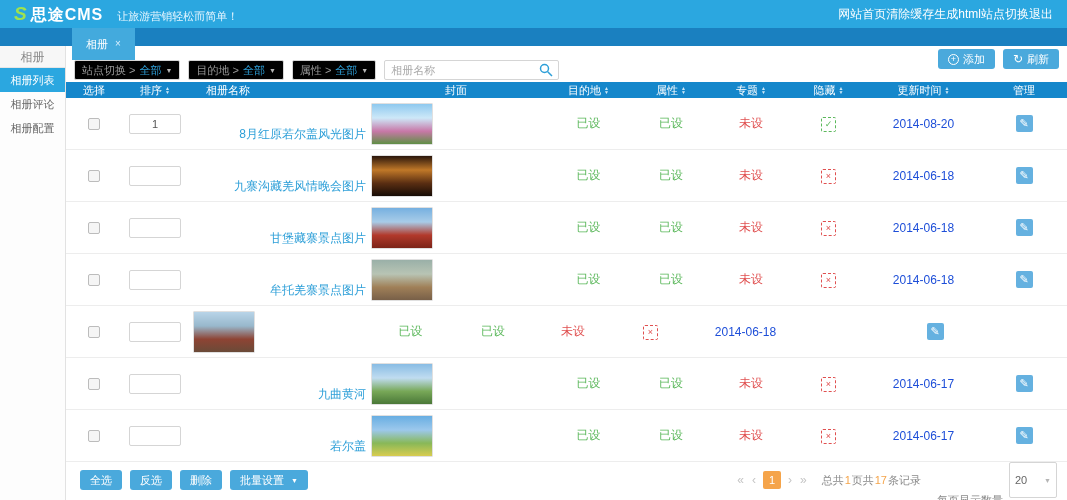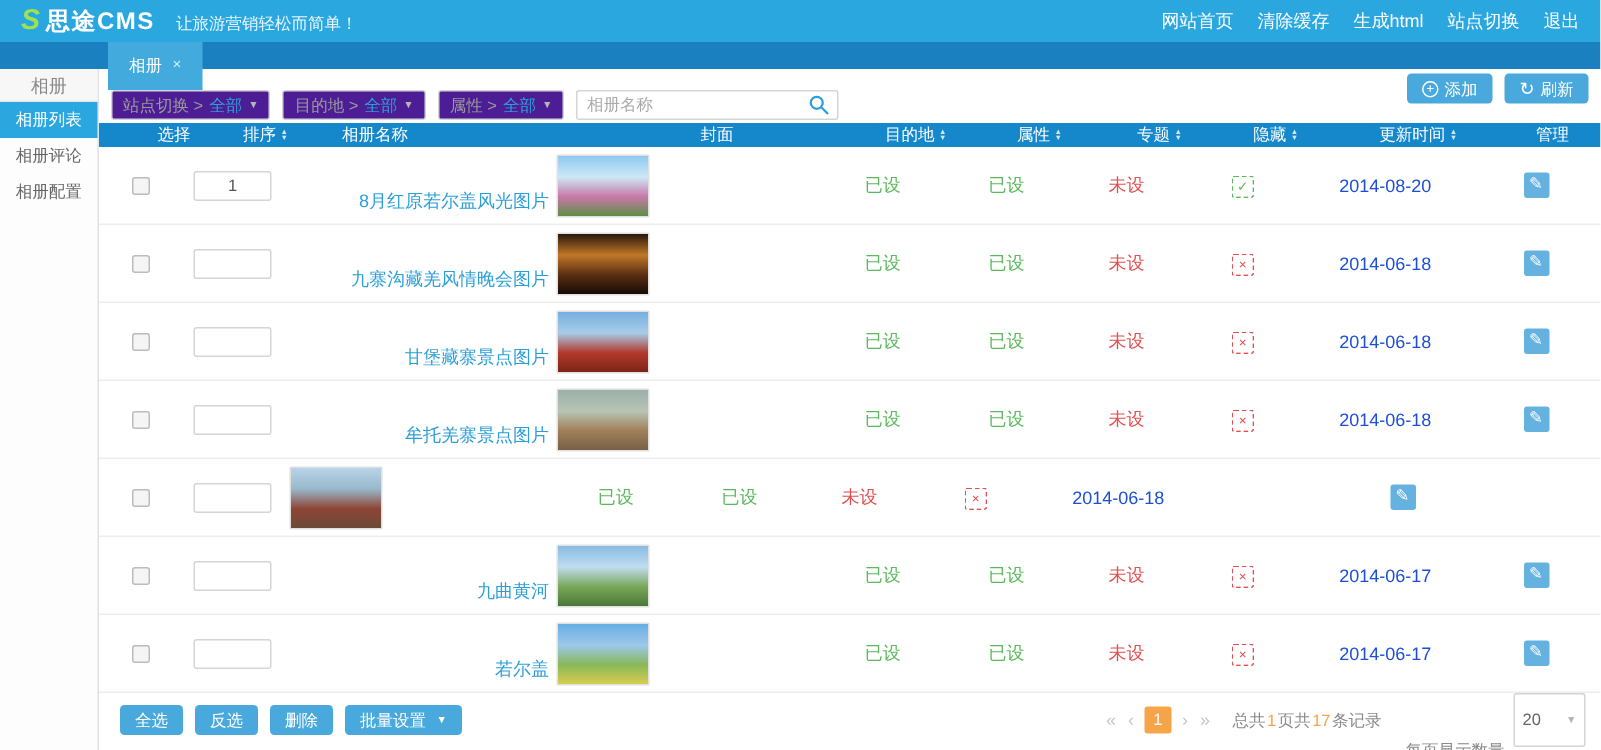--- a/index.html
+++ b/index.html
@@ -6,21 +6,21 @@
   html,body { width:1067px; height:500px; overflow:hidden; background:#fff;
     font-family:"Liberation Sans","DejaVu Sans",sans-serif; font-size:12px; color:#555; }
 
   
   .topbar { height:28px; background:var(--accent-blue,#2ba7e0); display:flex;
     align-items:center; justify-content:space-between; padding:0 14px; }
   .logo { display:flex; align-items:baseline; gap:4px; }
   .logo-s { font-size:19px; font-weight:bold; font-style:italic; color:#9fe24f; line-height:26px; }
   .logo-text { font-size:16px; font-weight:bold; color:#fff; letter-spacing:1px; }
   .tagline { font-size:11px; color:#e8f7ff; margin-left:10px; }
-  .top-links { display:flex; gap:16px; }
+  .top-links { display:flex; }
   .top-link { color:#fff; font-size:12px; cursor:pointer; }
 
   
   .tabbar { height:18px; background:var(--tabbar-blue,#1a80c0); display:flex; align-items:stretch; }
   .tab { color:#eaf6ff; font-size:11px; line-height:18px; padding:16px 14px; cursor:pointer; }
   .tab.active { background:var(--active-tab-blue,#43aadd); color:#fff; display:flex; align-items:center; gap:7px; }
   .tab-close { font-size:10px; color:#d8efff; line-height:10px; cursor:pointer; }
 
   
   .layout { display:flex; height:454px; }
@@ -36,35 +36,35 @@
   .toolbar { position:relative; height:36px; flex:none; }
   .action-buttons { position:absolute; top:3px; right:8px; display:flex; gap:8px; }
   .btn { display:inline-flex; align-items:center; gap:4px; background:var(--btn-blue,#4aa9dc);
     color:#fff; border:none; height:20px; padding:0 10px; border-radius:3px; font-size:11px; cursor:pointer;
     font-family:inherit; }
   .btn .circle-plus { display:inline-block; width:11px; height:11px; border:1px solid #fff;
     border-radius:50%; line-height:9px; text-align:center; font-size:9px; }
   .btn .refresh-glyph { font-size:12px; line-height:12px; }
   .filters { position:absolute; top:14px; left:8px; display:flex; gap:8px; align-items:center; }
   .filter-select { display:inline-flex; align-items:center; gap:4px; border:1px solid #d5d5d5;
-    border-radius:2px; height:20px; padding:0 7px; cursor:pointer; background:#4c1d95; }
+    border-radius:2px; height:20px; padding:0 7px; cursor:pointer; background:#000000; }
   .filter-label { color:#999; font-size:11px; }
   .filter-value { color:var(--link-blue,#2d9fd8); font-size:11px; }
   .filter-arrow { color:#b5b5b5; font-size:7px; }
   .search-box { display:inline-flex; align-items:center; border:1px solid #d5d5d5; border-radius:2px;
     height:20px; width:175px; background:#fff; }
   .search-box input { flex:1; border:none; outline:none; font-size:11px; padding:0 6px;
     color:#666; font-family:inherit; background:transparent; }
   .search-box input::placeholder { color:#aaa; }
   .search-icon { flex:none; margin-right:5px; cursor:pointer; display:flex; }
 
   
   .table { flex:1; }
   .thead { display:flex; height:16px; background:var(--header-blue,#1587cb); color:#fff;
-    font-size:11px; line-height:16px;padding-left:22px; }
+    font-size:11px; line-height:16px; }
   .th { text-align:center; display:flex; align-items:center; justify-content:center; gap:3px; }
   .th.c2 { justify-content:flex-start; padding-left:18px; }
   .sort-arrows { display:inline-flex; flex-direction:column; line-height:4px; }
   .sort-arrows span { font-size:5px; color:#cfe8f7; }
   .trow { display:flex; align-items:center; height:52px; border-bottom:1px solid #ededed; }
   .td { text-align:center; }
   .c0{width:56px;} .c1{width:66px;} .c2{width:178px;} .c3{width:180px;}
   .c4{width:85px;} .c5{width:80px;} .c6{width:80px;} .c7{width:75px;}
   .c8{width:115px;} .c9{flex:1;}
   .td.c2 { text-align:right; padding-left:4px;margin-top:22px; }

